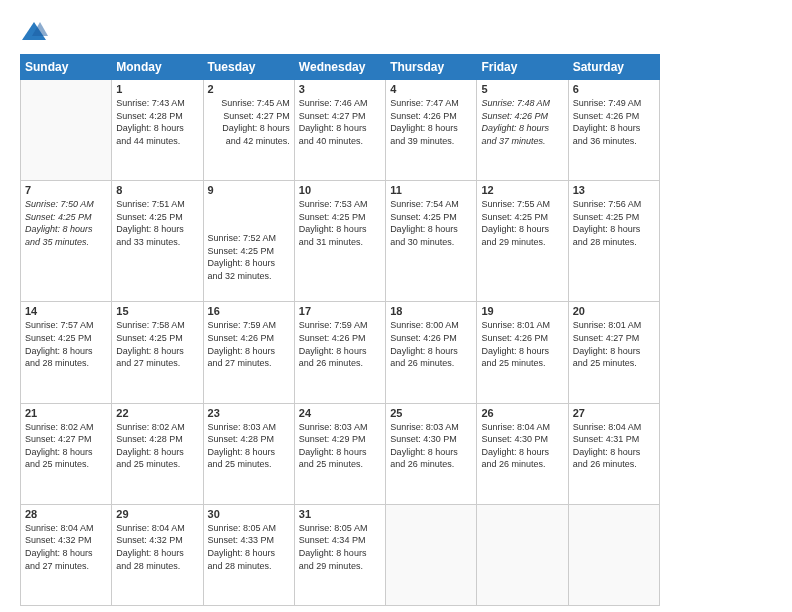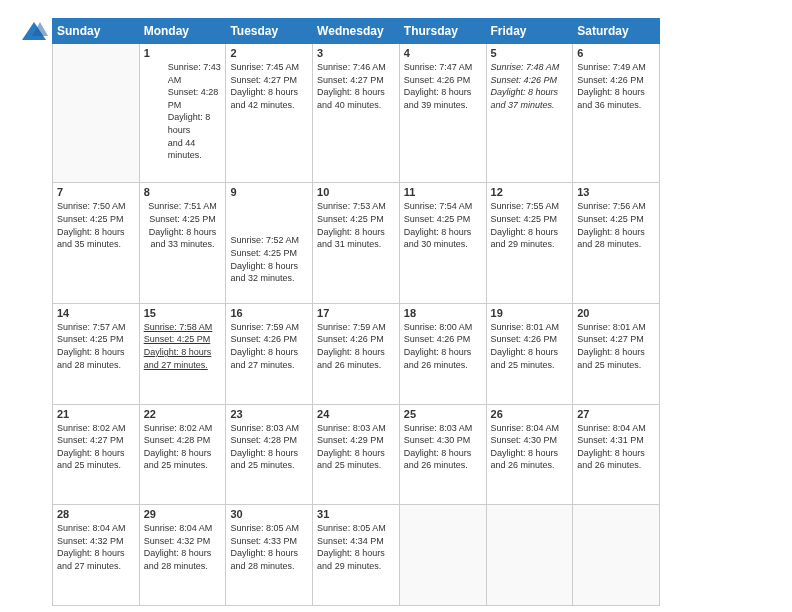--- a/index.html
+++ b/index.html
@@ -8,21 +8,21 @@
       background: #fff;
       width: 792px;
       height: 612px;
       overflow: hidden;
     }
     .page {
       width: 680px;
       height: 612px;
       padding: 18px 20px 6px 20px;
       display: flex;
-      flex-direction: row;
+      flex-direction: column;
     }
     .top-section {
       display: flex;
       justify-content: space-between;
       align-items: flex-start;
       margin-bottom: 8px;
     }
     .logo {
       display: flex;
       align-items: center;
@@ -124,28 +124,28 @@
           <th>Thursday</th>
           <th>Friday</th>
           <th>Saturday</th>
         </tr>
     </thead>
     <tbody id="calendar-body">
     <tr>
           <td class="empty-cell"></td>
           <td>
             <span class="day-number">1</span>
-            <div class="day-info" style="white-space: pre-line; margin-left: 24px;">Sunrise: 7:43 AM
+            <div class="day-info" style="white-space: pre-line;">Sunrise: 7:43 AM
 Sunset: 4:28 PM
 Daylight: 8 hours
 and 44 minutes.</div>
           </td>
           <td>
             <span class="day-number">2</span>
-            <div class="day-info" style="white-space: pre-line;">Sunrise: 7:45 AM
+            <div class="day-info" style="white-space: pre-line; text-align: right;">Sunrise: 7:45 AM
 Sunset: 4:27 PM
 Daylight: 8 hours
 and 42 minutes.</div>
           </td>
           <td>
             <span class="day-number">3</span>
             <div class="day-info" style="white-space: pre-line;">Sunrise: 7:46 AM
 Sunset: 4:27 PM
 Daylight: 8 hours
 and 40 minutes.</div>
@@ -168,28 +168,28 @@
             <span class="day-number">6</span>
             <div class="day-info" style="white-space: pre-line;">Sunrise: 7:49 AM
 Sunset: 4:26 PM
 Daylight: 8 hours
 and 36 minutes.</div>
           </td>
         </tr>
         <tr>
           <td>
             <span class="day-number">7</span>
-            <div class="day-info" style="white-space: pre-line;">Sunrise: 7:50 AM
+            <div class="day-info" style="white-space: pre-line; font-style: italic;">Sunrise: 7:50 AM
 Sunset: 4:25 PM
 Daylight: 8 hours
 and 35 minutes.</div>
           </td>
           <td>
             <span class="day-number">8</span>
-            <div class="day-info" style="white-space: pre-line; text-align: center;">Sunrise: 7:51 AM
+            <div class="day-info" style="white-space: pre-line;">Sunrise: 7:51 AM
 Sunset: 4:25 PM
 Daylight: 8 hours
 and 33 minutes.</div>
           </td>
           <td>
             <span class="day-number">9</span>
             <div class="day-info" style="white-space: pre-line; margin-top: 36px;">Sunrise: 7:52 AM
 Sunset: 4:25 PM
 Daylight: 8 hours
 and 32 minutes.</div>
@@ -226,21 +226,21 @@
         <tr>
           <td>
             <span class="day-number">14</span>
             <div class="day-info" style="white-space: pre-line;">Sunrise: 7:57 AM
 Sunset: 4:25 PM
 Daylight: 8 hours
 and 28 minutes.</div>
           </td>
           <td>
             <span class="day-number">15</span>
-            <div class="day-info" style="white-space: pre-line; text-decoration: underline;">Sunrise: 7:58 AM
+            <div class="day-info" style="white-space: pre-line;">Sunrise: 7:58 AM
 Sunset: 4:25 PM
 Daylight: 8 hours
 and 27 minutes.</div>
           </td>
           <td>
             <span class="day-number">16</span>
             <div class="day-info" style="white-space: pre-line;">Sunrise: 7:59 AM
 Sunset: 4:26 PM
 Daylight: 8 hours
 and 27 minutes.</div>

